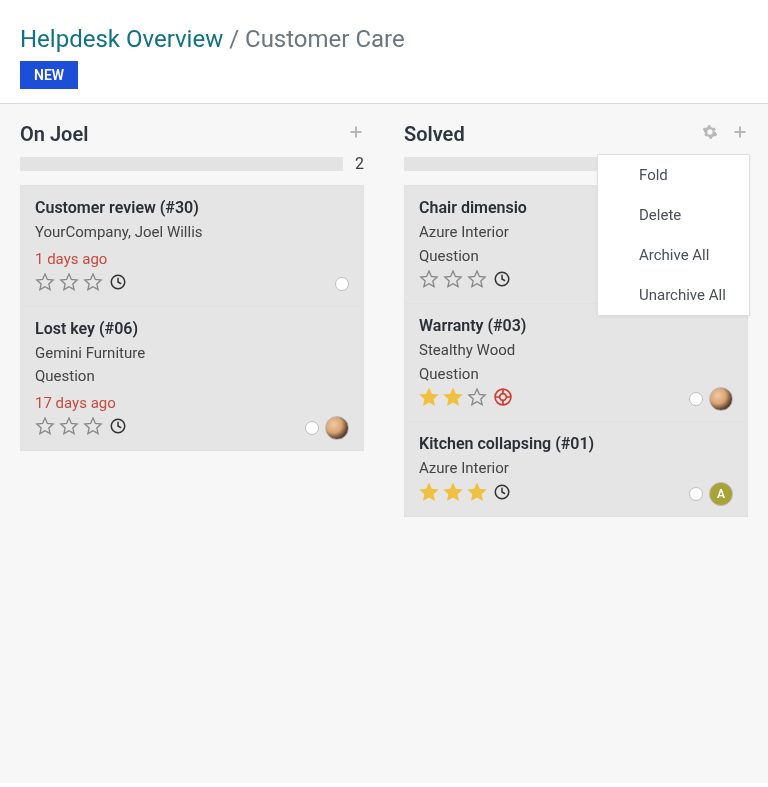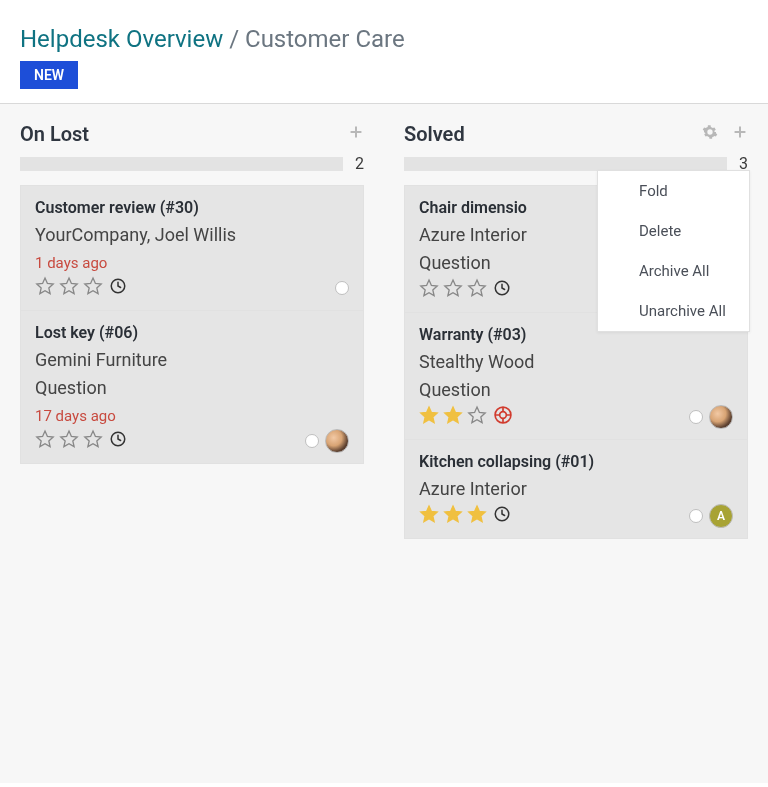--- a/index.html
+++ b/index.html
@@ -19,54 +19,54 @@
 .icon-plus, .icon-gear { width: 16px; height: 16px; }
 
 .prog-row { display: flex; align-items: center; gap: 12px; margin-bottom: 12px; }
 .prog-bar { flex: 1; height: 14px; background: #e3e3e3; }
 .count { font-size: 16px; color: #3a3a3a; }
 
 .cards { background: #e5e5e5; border: 1px solid #e1e1e1; }
 .card { padding: 12px 14px 10px 14px; border-bottom: 1px solid #e1e1e1; position: relative; }
 .card:last-child { border-bottom: none; }
 .card-title { font-size: 16px; font-weight: 600; color: #2a2f36; margin-bottom: 4px; }
-.card-meta { font-size: 18px; color: #444; line-height: 1.5; }
+.card-meta { font-size: 15px; color: #444; line-height: 1.5; }
 .card-meta div { margin-bottom: 1px; }
 .card-age { color: #c84a3f; font-size: 15px; margin-top: 6px; margin-bottom: 4px; }
 .card-foot { display: flex; align-items: center; gap: 4px; margin-top: 2px; }
 .card-foot .right { margin-left: auto; display: flex; align-items: center; gap: 6px; }
 .dot { width: 14px; height: 14px; border: 1.5px solid #bfbfbf; border-radius: 50%; background: #fff; }
 .avatar { width: 24px; height: 24px; border-radius: 50%; background: radial-gradient(circle at 35% 35%, #f2c9a5 0%, #d8a474 40%, #5c4030 70%); border: 1px solid #bbb; }
 .avatar.letter { background: #a8a334; color: #fff; display: flex; align-items: center; justify-content: center; font-size: 12px; font-weight: 600; }
 
 .star { width: 20px; height: 20px; }
 .clock { width: 18px; height: 18px; margin-left: 2px; }
 .lifebuoy { width: 20px; height: 20px; margin-left: 2px; }
 
 
-.dropdown { position: absolute; top: 48px; right: -2px; background: #fff; border: 1px solid #e0e0e0; width: 153px; z-index: 10; box-shadow: 0 1px 3px rgba(0,0,0,0.06); padding-left: 25px; }
+.dropdown { position: absolute; top: 32px; right: -2px; background: #fff; border: 1px solid #e0e0e0; width: 153px; z-index: 10; box-shadow: 0 1px 3px rgba(0,0,0,0.06); padding-left: 25px; }
 .dropdown-item { padding: 11px 16px; font-size: 15px; color: #4a4f58; cursor: pointer; }
 .dropdown-item.highlight { background: #e9e9e9; border: 2px solid #cc3a2b; color: #333; }
 </style>
 </head>
 <body>
 
 <div class="header">
   <div class="breadcrumb">
     <span class="link">Helpdesk Overview</span>
     <span>/</span>
     <span>Customer Care</span>
   </div>
   <button class="new-btn">NEW</button>
 </div>
 
 <div class="board" id="board">
     <div class="column">
     <div class="col-head">
-      <div class="col-title">On Lost</div>
+      <div class="col-title">On Joel</div>
       <div class="col-actions">
           <span class="icon-btn"><svg class="icon-plus" viewBox="0 0 24 24">
               <path d="M12 5 L12 19 M5 12 L19 12" stroke="currentColor" stroke-width="3" stroke-linecap="round"></path>
             </svg></span>
         </div>
     </div>
     <div class="prog-row">
       <div class="prog-bar"></div>
       <div class="count">2</div>
     </div>

